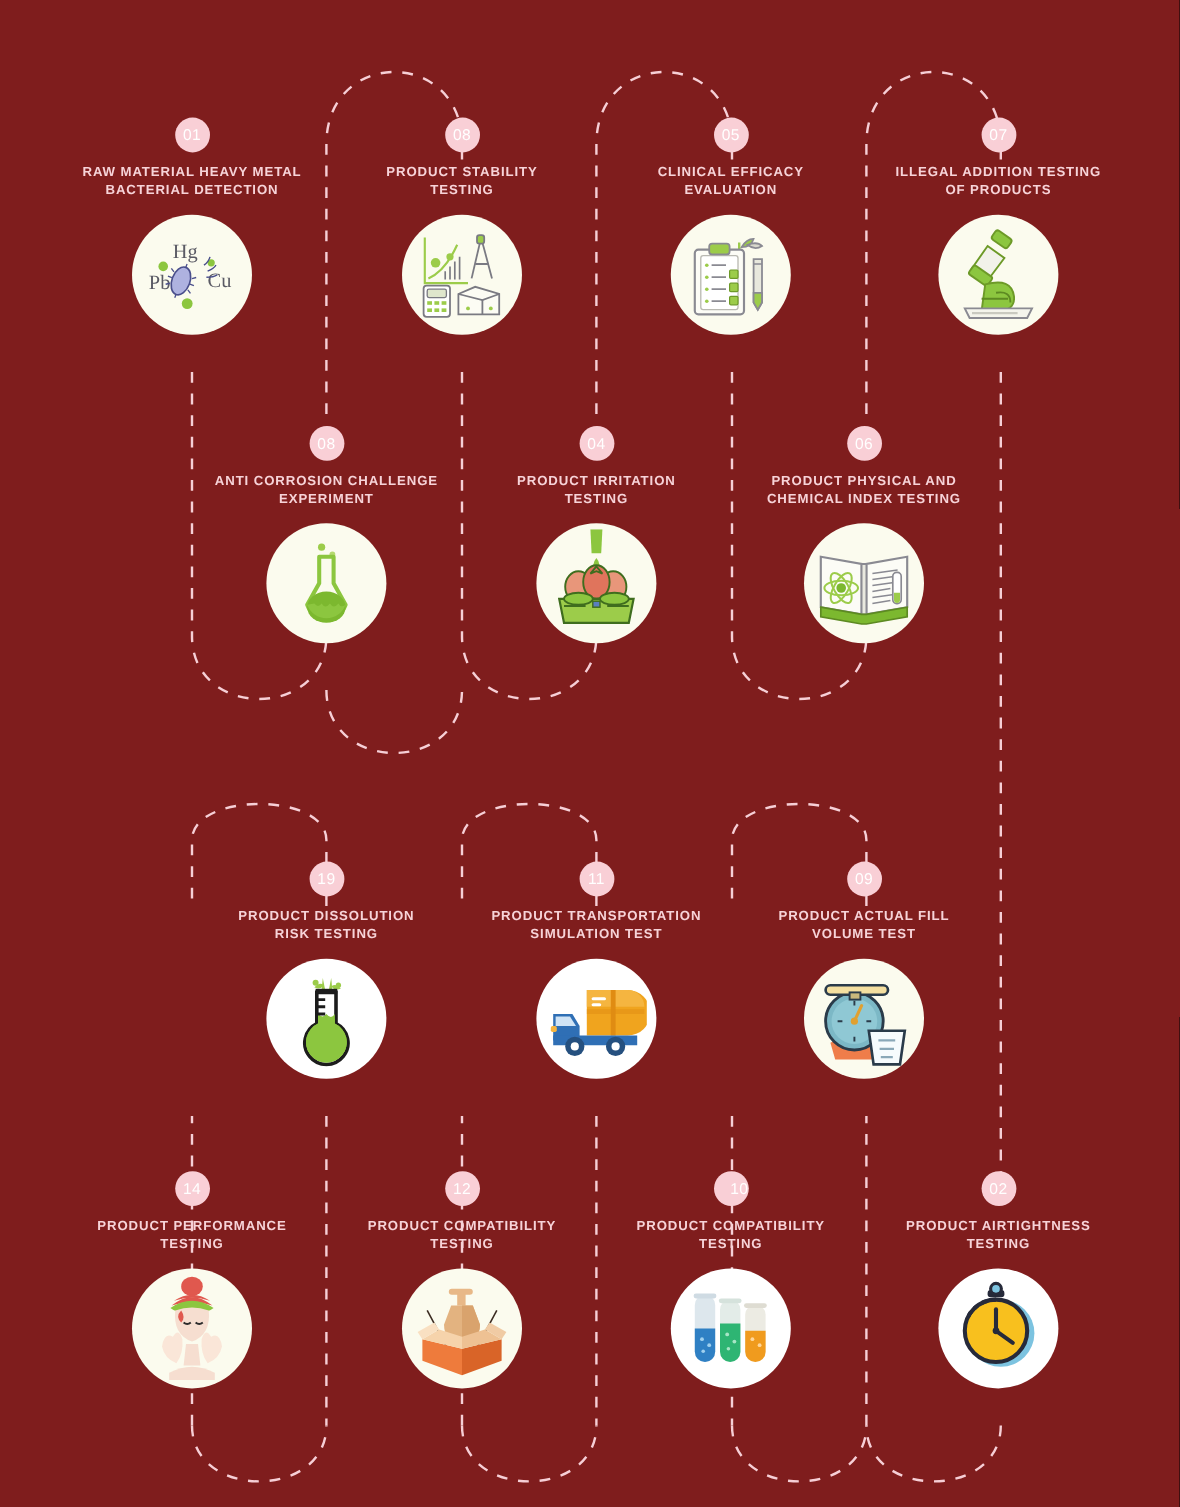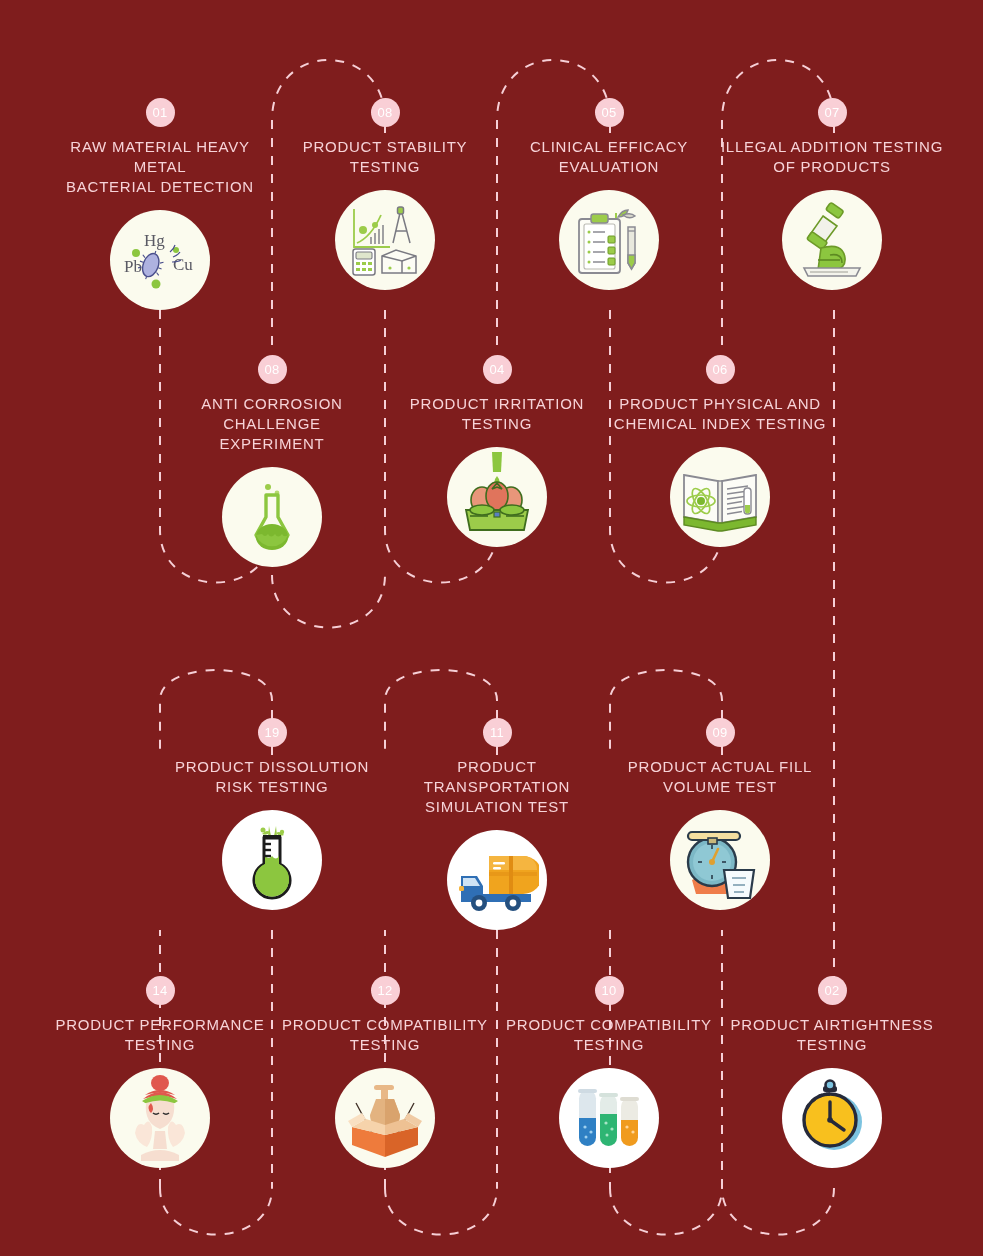--- a/index.html
+++ b/index.html
@@ -36,22 +36,22 @@
     text-align: center;
     margin: 0 auto;
     letter-spacing: 0.3px;
     font-weight: 400;
     position: relative;
     z-index: 5;
   }
   .label {
     margin-top: 10px;
     color: #f7d3d8;
-    font-size: 15px;
-    font-weight: normal;
+    font-size: 11px;
+    font-weight: bold;
     letter-spacing: 0.75px;
     line-height: 1.33;
     text-transform: uppercase;
     white-space: pre-line;
     position: relative;
     z-index: 5;
   }
   .iconwrap {
     width: 100px; height: 100px;
     margin: 13px auto 0;
@@ -376,21 +376,21 @@
             <path d="M54 60 L68 60"></path>
               <path d="M55 67 L67 67"></path>
               <path d="M56 74 L66 74"></path>
           </g>
         </g>
       </svg>
     </div>
   </div>
 
   <div class="node" style="left: 494px; top: 976px; width: 230px;">
-    <div class="badge" style="background: rgb(249, 207, 214); color: rgb(255, 255, 255);">10</div>
+    <div class="badge" style="background: rgb(249, 207, 214); color: rgb(255, 255, 255); text-align: right;">10</div>
     <div class="label" style="color: rgb(247, 211, 216);">PRODUCT COMPATIBILITY
 TESTING</div>
     <div class="iconwrap white" style="background: rgb(255, 255, 255);">
       <svg width="80" height="80" viewBox="0 0 80 80">
         <g>
           <rect x="10" y="12" width="17" height="56" rx="8.5" fill="#dde7ed"></rect>
           <path d="M10 40 L27 40 L27 59.5 a8.5 8.5 0 0 1 -17 0 Z" fill="#2f80c4"></path>
           <g fill="#9fd0ef">
               <circle cx="16" cy="49" r="1.6"></circle>
               <circle cx="22" cy="54" r="1.6"></circle>

